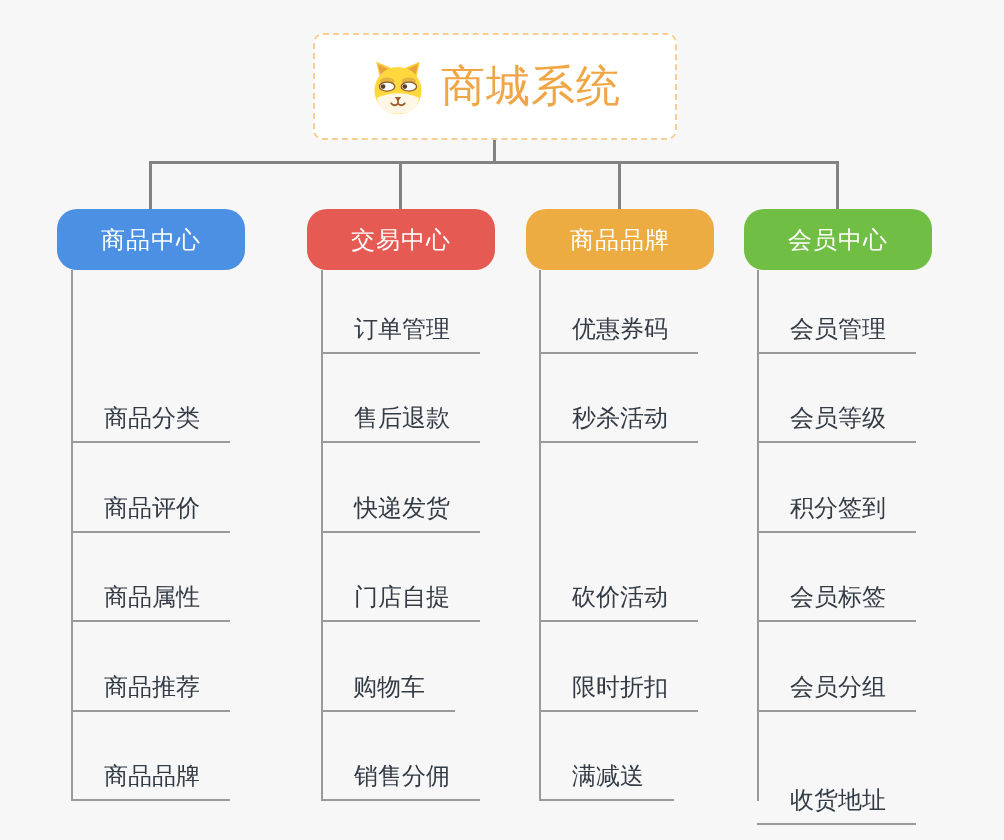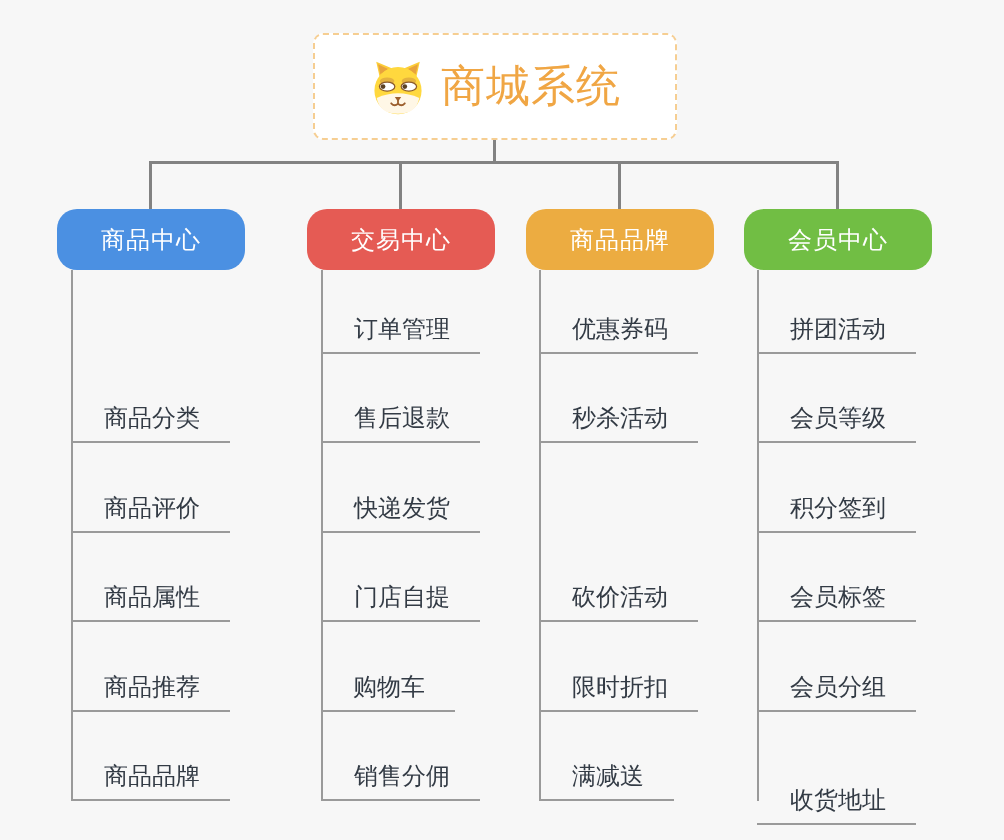--- a/index.html
+++ b/index.html
@@ -116,20 +116,20 @@
   <div class="leaf" style="left:321px;top:578px;">门店自提</div>
   <div class="leaf" style="left:321px;top:668px;padding-left:32px;">购物车</div>
   <div class="leaf" style="left:321px;top:757px;">销售分佣</div>
 
   <div class="leaf" style="left:539px;top:310px;">优惠券码</div>
   <div class="leaf" style="left:539px;top:399px;">秒杀活动</div>
   <div class="leaf" style="left:539px;top:578px;">砍价活动</div>
   <div class="leaf" style="left:539px;top:668px;">限时折扣</div>
   <div class="leaf" style="left:539px;top:757px;">满减送</div>
 
-  <div class="leaf" style="left:757px;top:310px;">拼团活动</div>
+  <div class="leaf" style="left:757px;top:310px;">会员管理</div>
   <div class="leaf" style="left:757px;top:399px;">会员等级</div>
   <div class="leaf" style="left:757px;top:489px;">积分签到</div>
   <div class="leaf" style="left:757px;top:578px;">会员标签</div>
   <div class="leaf" style="left:757px;top:668px;">会员分组</div>
   <div class="leaf" style="left:757px;top:757px;margin-top:24px;">收货地址</div>
 
 </div>
 
 </body></html>

